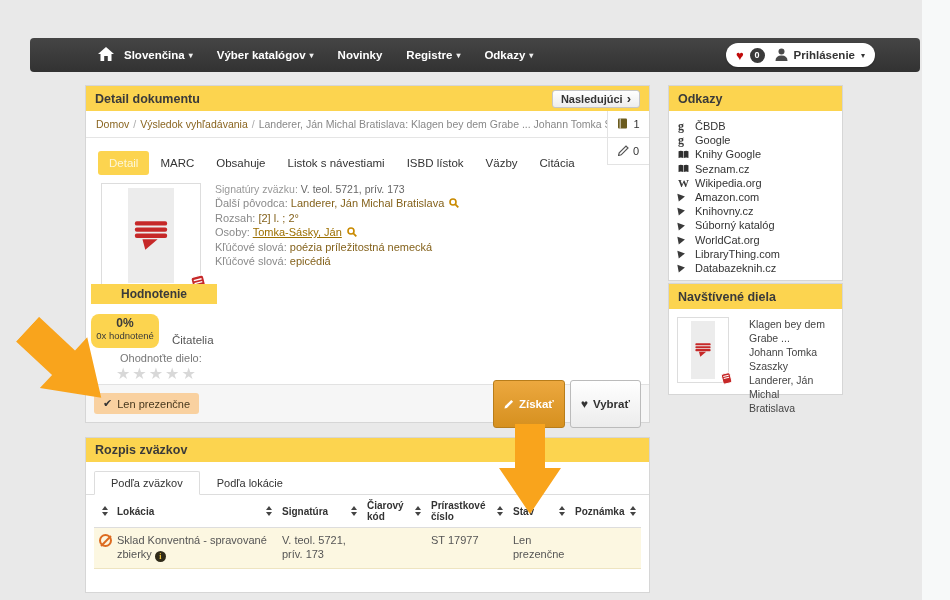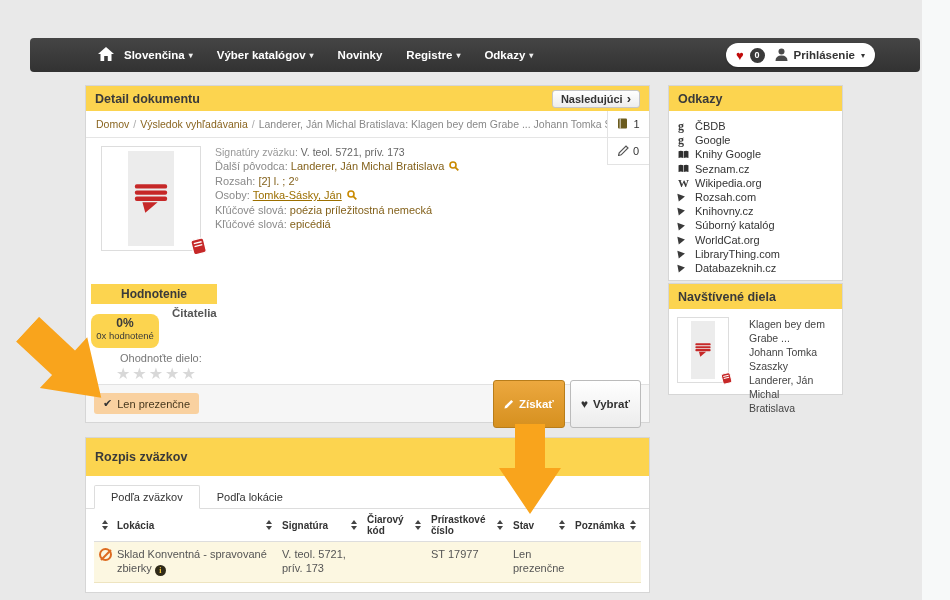--- a/index.html
+++ b/index.html
@@ -70,21 +70,21 @@
   .fval { color:#84621c; }
   .fval.link { color:#9c6f00; text-decoration:underline; cursor:pointer; }
   .mag { margin-left:2px; vertical-align:-1px; cursor:pointer; }
   .rating-head { position:absolute; left:5px; top:198px; width:126px; height:20px;
     background:#fcd44f; text-align:center; line-height:20px; font-weight:bold;
     font-size:12px; color:#3a3a3a; }
   .rating-badge { position:absolute; left:5px; top:228px; width:68px; height:34px;
     background:#fcd44f; border-radius:8px; text-align:center; padding-top:3px; }
   .rating-badge .pct { font-weight:bold; font-size:12px; color:#3a3a3a; line-height:13px; }
   .rating-badge .cnt { font-size:9.5px; color:#3a3a3a; line-height:12px; }
-  .readers { position:absolute; left:86px; top:221px; font-weight:bold; color:#555; font-size:11.5px; }
+  .readers { position:absolute; left:86px; top:248px; font-weight:normal; color:#555; font-size:11.5px; }
   .rate-lbl { position:absolute; left:34px; top:266px; color:#777; font-size:11px; }
   .stars { position:absolute; left:30px; top:278px; color:#d8d8d8; font-size:16px; letter-spacing:2px; cursor:pointer; }
   .dfooter { position:absolute; left:0; right:0; bottom:0; height:38px; background:#f6f6f6;
     border-top:1px solid #e2e2e2; display:flex; align-items:center; justify-content:space-between; padding:0 8px; }
   .presence { background:#f9d1a0; border-radius:3px; padding:4px 9px; font-size:11px;
     color:#46371d; display:flex; align-items:center; gap:5px; }
   .presence .chk { color:#333; font-size:11px; }
   .btn-row { display:flex; gap:5px; }
   .btn { border-radius:3px; font-size:11.5px; font-weight:bold; padding:16px 10px;
     display:flex; align-items:center; gap:5px; cursor:pointer; }
@@ -104,21 +104,21 @@
   #visited-panel { left:668px; top:283px; width:175px; height:112px; }
   .vis-body { display:flex; gap:20px; padding:8px 8px; }
   .vis-thumb { width:52px; height:66px; border:1px solid #ddd; position:relative;
     display:flex; align-items:center; justify-content:center; flex:0 0 auto; }
   .vis-strip { width:24px; height:58px; background:#ececec; display:flex; align-items:center; justify-content:center; }
   .vis-badge { position:absolute; right:-5px; bottom:-5px; }
   .vis-lines span { display:block; font-size:10.5px; color:#444; line-height:14px; cursor:pointer; }
 
   
   #volumes-panel { left:85px; top:437px; width:565px; height:156px; }
-  .vhead { height:38px; }
+  .vhead { height:24px; }
   .vtabs { display:flex; padding:9px 8px 0 8px; border-bottom:1px solid #ddd; }
   .vtab { padding:5px 16px; font-size:11px; color:#333; border:1px solid transparent;
     margin-bottom:-1px; cursor:pointer; }
   .vtab.active { background:#fff; border-color:#ddd #ddd #fff; border-radius:2px 2px 0 0; }
   table.vt { border-collapse:collapse; table-layout:fixed; width:547px; margin:0 8px; }
   .vt th { font-size:10px; font-weight:bold; color:#333; padding:5px 5px;
     border-bottom:1px solid #ddd; vertical-align:middle; text-align:left; }
   .vt th .thwrap { display:flex; align-items:center; justify-content:space-between; gap:3px; }
   .sort { display:inline-block; cursor:pointer; }
   .sort i { display:block; width:0; height:0; border-left:3.5px solid transparent; border-right:3.5px solid transparent; }
@@ -208,20 +208,29 @@
       <span>1</span>
     </div>
     <div class="cell">
       <span><svg width="11" height="11" viewBox="0 0 11 11">
             <path d="M0.5 10.5 L1.2 7.8 L8 1 L10 3 L3.2 9.8 Z" fill="none" stroke="#555" stroke-width="1.2"></path>
           </svg></span>
       <span>0</span>
     </div>
   </div>
 
+  <div class="dtabs">
+    <span class="dtab active">Detail</span>
+    <span class="dtab">MARC</span>
+    <span class="dtab">Obsahuje</span>
+    <span class="dtab">Listok s návestiami</span>
+    <span class="dtab">ISBD lístok</span>
+    <span class="dtab">Väzby</span>
+    <span class="dtab">Citácia</span>
+  </div>
 
   <div class="dcontent">
     <div class="coverbox">
       <div class="coverstrip">
         <svg width="38" height="33" viewBox="0 0 40 34">
           <rect x="3" y="2" width="34" height="4.5" rx="2" fill="#c62828"></rect>
           <rect x="3" y="8.5" width="34" height="4.5" rx="2" fill="#c62828"></rect>
           <rect x="3" y="15" width="34" height="4.5" rx="2" fill="#c62828"></rect>
           <polygon points="11,21 27,21 14,32" fill="#c62828"></polygon>
         </svg>
@@ -334,21 +343,21 @@
         <span>Seznam.cz</span>
       </div>
     <div class="lk">
         <span class="ic ic-w">W</span>
         <span>Wikipedia.org</span>
       </div>
     <div class="lk">
         <span class="ic">
           <span class="tri"></span>
         </span>
-        <span>Rozsah.com</span>
+        <span>Amazon.com</span>
       </div>
     <div class="lk">
         <span class="ic">
           <span class="tri"></span>
         </span>
         <span>Knihovny.cz</span>
       </div>
     <div class="lk">
         <span class="ic">
           <span class="tri"></span>

